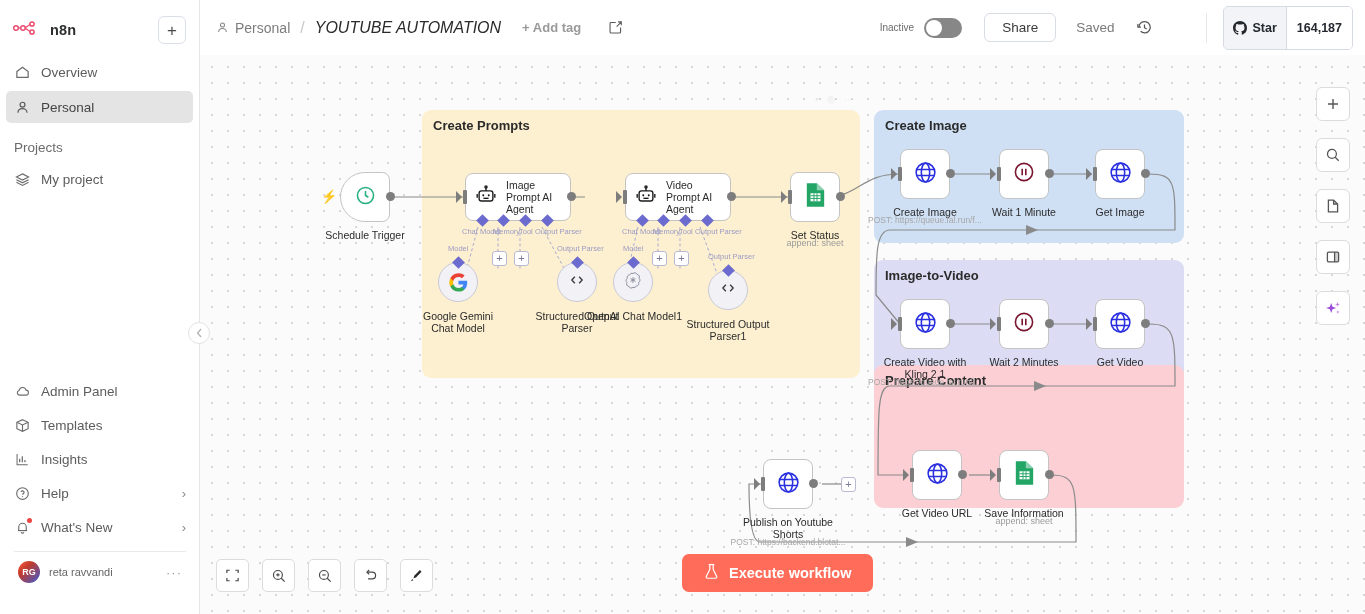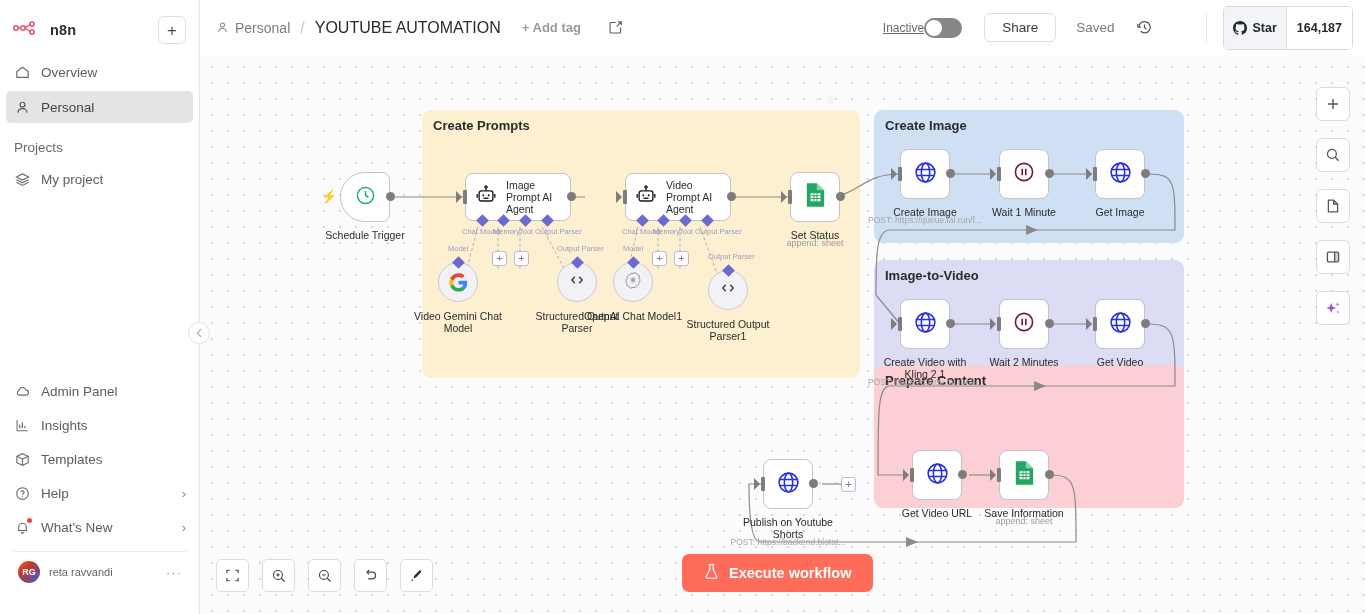--- a/index.html
+++ b/index.html
@@ -61,25 +61,25 @@
 
   
   #header {
     position: absolute; top: 0; left: 0; right: 0; height: 55px;
     background: #fff; display: flex; align-items: center;
     padding: 0 12px 0 16px; z-index: 30;
   }
   .bc { display: flex; align-items: center; gap: 7px; }
   .bc-personal { display: flex; align-items: center; gap: 6px; color: #7d7d7d; font-size: 14px; }
   .bc-sep { color: #c9c9c9; font-size: 16px; margin: 0 3px; }
-  .wf-title { font-size: 16px; color: #2b2b2b; }
+  .wf-title { font-size: 16px; color: #2b2b2b; font-style: italic; }
   .add-tag { color: #9a9a9a; font-size: 13px; font-weight: bold; margin-left: 14px; cursor: pointer; }
   .edit-ic { margin-left: 20px; color: #5d5d5d; cursor: pointer; display: flex; }
   .hdr-right { margin-left: auto; display: flex; align-items: center; gap: 0; }
-  .inactive-label { font-size: 12px; color: #6b6b6b; margin-right: 0; text-decoration: underline; }
+  .inactive-label { font-size: 10px; color: #6b6b6b; margin-right: 10px; }
   .toggle {
     width: 38px; height: 20px; border-radius: 10px; background: #878787;
     position: relative; cursor: pointer;
   }
   .toggle .knob { position: absolute; left: 2px; top: 2px; width: 16px; height: 16px; border-radius: 50%; background: #fff; }
   .share-btn {
     margin-left: 22px; border: 1px solid #d8dce3; border-radius: 6px;
     padding: 6px 17px; font-size: 13.5px; color: #3a3a3a; background: #fff; cursor: pointer;
   }
   .saved-txt { margin-left: 20px; font-size: 13.5px; color: #7a7a7a; }
@@ -242,35 +242,35 @@
       <div class="sb-item">
         <span class="ic">
           <svg width="16" height="16" viewBox="0 0 18 18" fill="none" stroke="#6b6b6b" stroke-width="1.2">
             <path d="M5 12.5h7.2a2.8 2.8 0 0 0 .2-5.6A4 4 0 0 0 4.6 7.2 2.7 2.7 0 0 0 5 12.5Z"></path>
           </svg>
         </span>
         <span>Admin Panel</span>
       </div>
       <div class="sb-item">
         <span class="ic">
+          <svg width="15" height="15" viewBox="0 0 16 16" fill="none" stroke="#6b6b6b" stroke-width="1.2">
+            <path d="M8 1.8 14 4.6v6.8L8 14.2 2 11.4V4.6Z"></path>
+              <path d="M2 4.6 8 7.4l6-2.8M8 7.4v6.8"></path>
+          </svg>
+        </span>
+        <span>Templates</span>
+      </div>
+      <div class="sb-item">
+        <span class="ic">
           <svg width="15" height="15" viewBox="0 0 16 16" fill="none" stroke="#6b6b6b" stroke-width="1.3">
             <path d="M2.2 2.2v11.4h11.4" stroke-width="1.1"></path>
               <path d="M5 11V7.2M7.8 11V4.4M10.6 11V8.6"></path>
           </svg>
         </span>
         <span>Insights</span>
-      </div>
-      <div class="sb-item">
-        <span class="ic">
-          <svg width="15" height="15" viewBox="0 0 16 16" fill="none" stroke="#6b6b6b" stroke-width="1.2">
-            <path d="M8 1.8 14 4.6v6.8L8 14.2 2 11.4V4.6Z"></path>
-              <path d="M2 4.6 8 7.4l6-2.8M8 7.4v6.8"></path>
-          </svg>
-        </span>
-        <span>Templates</span>
       </div>
       <div class="sb-item">
         <span class="ic">
           <svg width="15" height="15" viewBox="0 0 16 16" fill="none" stroke="#6b6b6b" stroke-width="1.2">
             <circle cx="8" cy="8" r="6.2"></circle>
               <path d="M6.4 6.3a1.7 1.7 0 0 1 3.3.5c0 1.1-1.6 1.3-1.6 2.4"></path>
               <circle cx="8.1" cy="11.3" r=".6" fill="#6b6b6b" stroke="none"></circle>
           </svg>
         </span>
         <span>Help</span>
@@ -644,21 +644,21 @@
       <div class="subnode" style="left:238px;top:207px;">
         <div class="diamond" style="left:16px;top:-4px;"></div>
         <div class="circ">
           <svg width="19" height="19" viewBox="0 0 24 24">
             <path fill="#4285F4" d="M23 12.2c0-.8-.1-1.6-.2-2.3H12v4.5h6.2a5.3 5.3 0 0 1-2.3 3.5v2.9h3.7c2.2-2 3.4-5 3.4-8.6Z"></path>
             <path fill="#34A853" d="M12 23.5c3.1 0 5.7-1 7.6-2.8l-3.7-2.9c-1 .7-2.3 1.1-3.9 1.1-3 0-5.6-2-6.5-4.8H1.7v3A11.5 11.5 0 0 0 12 23.5Z"></path>
             <path fill="#FBBC05" d="M5.5 14.1a6.9 6.9 0 0 1 0-4.4v-3H1.7a11.5 11.5 0 0 0 0 10.4l3.8-3Z"></path>
             <path fill="#EA4335" d="M12 4.9c1.7 0 3.2.6 4.4 1.7l3.3-3.3A11.5 11.5 0 0 0 1.7 6.7l3.8 3C6.4 6.9 9 4.9 12 4.9Z"></path>
           </svg>
         </div>
-        <div class="nlabel wrap2" style="top:43px;width:92px;">Video Gemini Chat Model</div>
+        <div class="nlabel wrap2" style="top:43px;width:92px;">Google Gemini Chat Model</div>
         <div class="conn-label" style="left:10px;top:-18px;">Model</div>
       </div>
 
       <div class="subnode" style="left:357px;top:207px;">
         <div class="diamond" style="left:16px;top:-4px;"></div>
         <div class="circ">
           <span>
             <svg width="20" height="20" viewBox="0 0 24 24" fill="none" stroke="#3a3a3a" stroke-width="1.6">
               <path d="M9.4 8.2 5.8 12l3.6 3.8M14.6 8.2 18.2 12l-3.6 3.8"></path>
             </svg>

